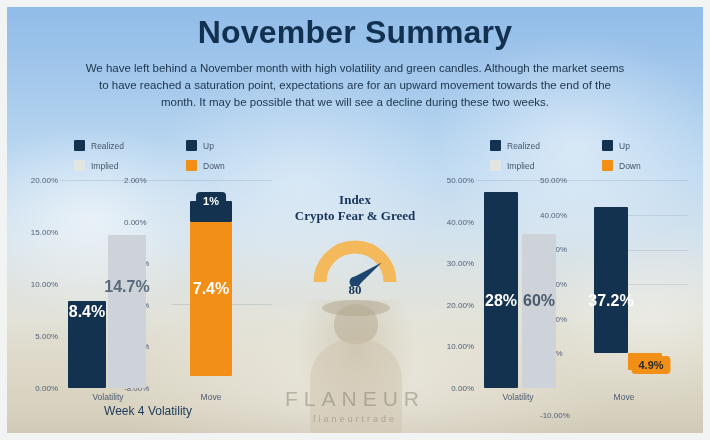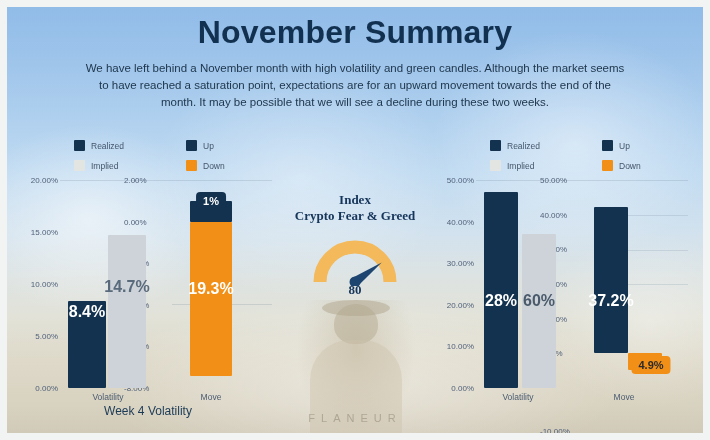--- a/index.html
+++ b/index.html
@@ -121,21 +121,21 @@
   .gaugewrap{position:relative;width:178px;height:58px;margin-top:4px;}
   .gaugeval{
     font-family:"Liberation Serif", serif;font-weight:bold;font-size:13px;
     color:#16355a;margin-top:-4px;
   }
 
   
   .wm{
     position:absolute;left:0;right:0;bottom:16px;text-align:center;pointer-events:none;
   }
-  .wm .wm1{font-size:11px;letter-spacing:6px;color:rgba(120,112,92,.42);}
+  .wm .wm1{font-size:21px;letter-spacing:6px;color:rgba(120,112,92,.42);}
   .wm .wm2{font-size:9px;letter-spacing:3px;color:rgba(120,112,92,.42);margin-top:3px;}
 </style>
 </head>
 <body>
 
 <div id="stage">
 
   <div class="haze h1"></div>
   <div class="haze h2"></div>
   <div class="haze h3"></div>
@@ -188,21 +188,21 @@
         </div>
         <div class="gridline" style="left: 48px; width: 212px; top: 0px; opacity: 0.45;"></div>
         <div class="gridline" style="left: 160px; width: 100px; top: 124px; opacity: 0.45;"></div>
         <div class="bar" style="left: 56px; width: 38px; top: 120.64px; height: 87.36px; background: rgb(18, 50, 79);"></div>
         <div class="barlabel" style="left: 75px; top: 123px; color: rgb(255, 255, 255);">8.4%</div>
         <div class="bar" style="left: 96px; width: 38px; top: 55.12px; height: 152.88px; background: rgb(205, 211, 216);"></div>
         <div class="barlabel" style="left: 115px; top: 98px; color: rgb(90, 106, 125);">14.7%</div>
         <div class="bar" style="left: 178px; width: 42px; top: 20.8px; height: 20.8px; background: rgb(18, 50, 79);"></div>
         <div class="badge" style="left: 199px; top: 12px; background: rgb(18, 50, 79); color: rgb(255, 255, 255);">1%</div>
         <div class="bar" style="left: 178px; width: 42px; top: 41.6px; height: 153.92px; background: rgb(242, 143, 22);"></div>
-        <div class="barlabel" style="left: 199px; top: 100px; color: rgb(255, 255, 255);">19.3%</div>
+        <div class="barlabel" style="left: 199px; top: 100px; color: rgb(255, 255, 255);">7.4%</div>
         <div class="catlabel" style="left: 96px; top: 212px;">Volatility</div>
         <div class="catlabel" style="left: 199px; top: 212px;">Move</div>
       </div>
     <div class="charttitle">Week 4 Volatility</div>
   </div>
 
   <div class="panel right" id="panel-november">
     <div class="legend">
       <div class="lg lg-a">
         <span class="sw" style="background: rgb(18, 50, 79);"></span>
@@ -230,21 +230,21 @@
           <div class="tick" style="top: 166.4px;">10.00%</div>
           <div class="tick" style="top: 208px;">0.00%</div>
         </div>
         <div class="axis sec" style="left: 112px; width: 46px;">
           <div class="tick" style="top: 0px;">50.00%</div>
           <div class="tick" style="top: 34.6667px;">40.00%</div>
           <div class="tick" style="top: 69.3333px;">30.00%</div>
           <div class="tick" style="top: 104px;">20.00%</div>
           <div class="tick" style="top: 138.667px;">10.00%</div>
           <div class="tick" style="top: 173.333px;">0.00%</div>
-          <div class="tick" style="top: 220px; margin-top: 31px;">-10.00%</div>
+          <div class="tick" style="top: 204px; margin-top: 31px;">-10.00%</div>
         </div>
         <div class="gridline" style="left: 48px; width: 212px; top: 0px; opacity: 0.45;"></div>
         <div class="gridline" style="left: 168px; width: 92px; top: 35px; opacity: 0.4;"></div>
         <div class="gridline" style="left: 168px; width: 92px; top: 70px; opacity: 0.4;"></div>
         <div class="gridline" style="left: 168px; width: 92px; top: 104px; opacity: 0.4;"></div>
         <div class="bar" style="left: 56px; width: 34px; top: 12.48px; height: 195.52px; background: rgb(18, 50, 79);"></div>
         <div class="barlabel" style="left: 73px; top: 112px; color: rgb(255, 255, 255);">28%</div>
         <div class="bar" style="left: 94px; width: 34px; top: 54.08px; height: 153.92px; background: rgb(205, 211, 216);"></div>
         <div class="barlabel" style="left: 111px; top: 112px; color: rgb(74, 90, 108);">60%</div>
         <div class="bar" style="left: 166px; width: 34px; top: 27.3867px; height: 145.947px; background: rgb(18, 50, 79);"></div>
@@ -268,16 +268,17 @@
           <polygon id="gauge-needle" points="115.7,34.6 86.1,50.0 91.9,58.0" fill="#1d4570"></polygon>
           <circle id="gauge-hub" cx="89" cy="54" r="5.5" fill="#1d4570"></circle>
         </g>
       </svg>
     </div>
     <div class="gaugeval">80</div>
   </div>
 
   <div class="wm">
     <div class="wm1">FLANEUR</div>
+    <div class="wm2">flaneurtrade</div>
   </div>
 
   <div class="frame"></div>
 </div>
 
 </body></html>

